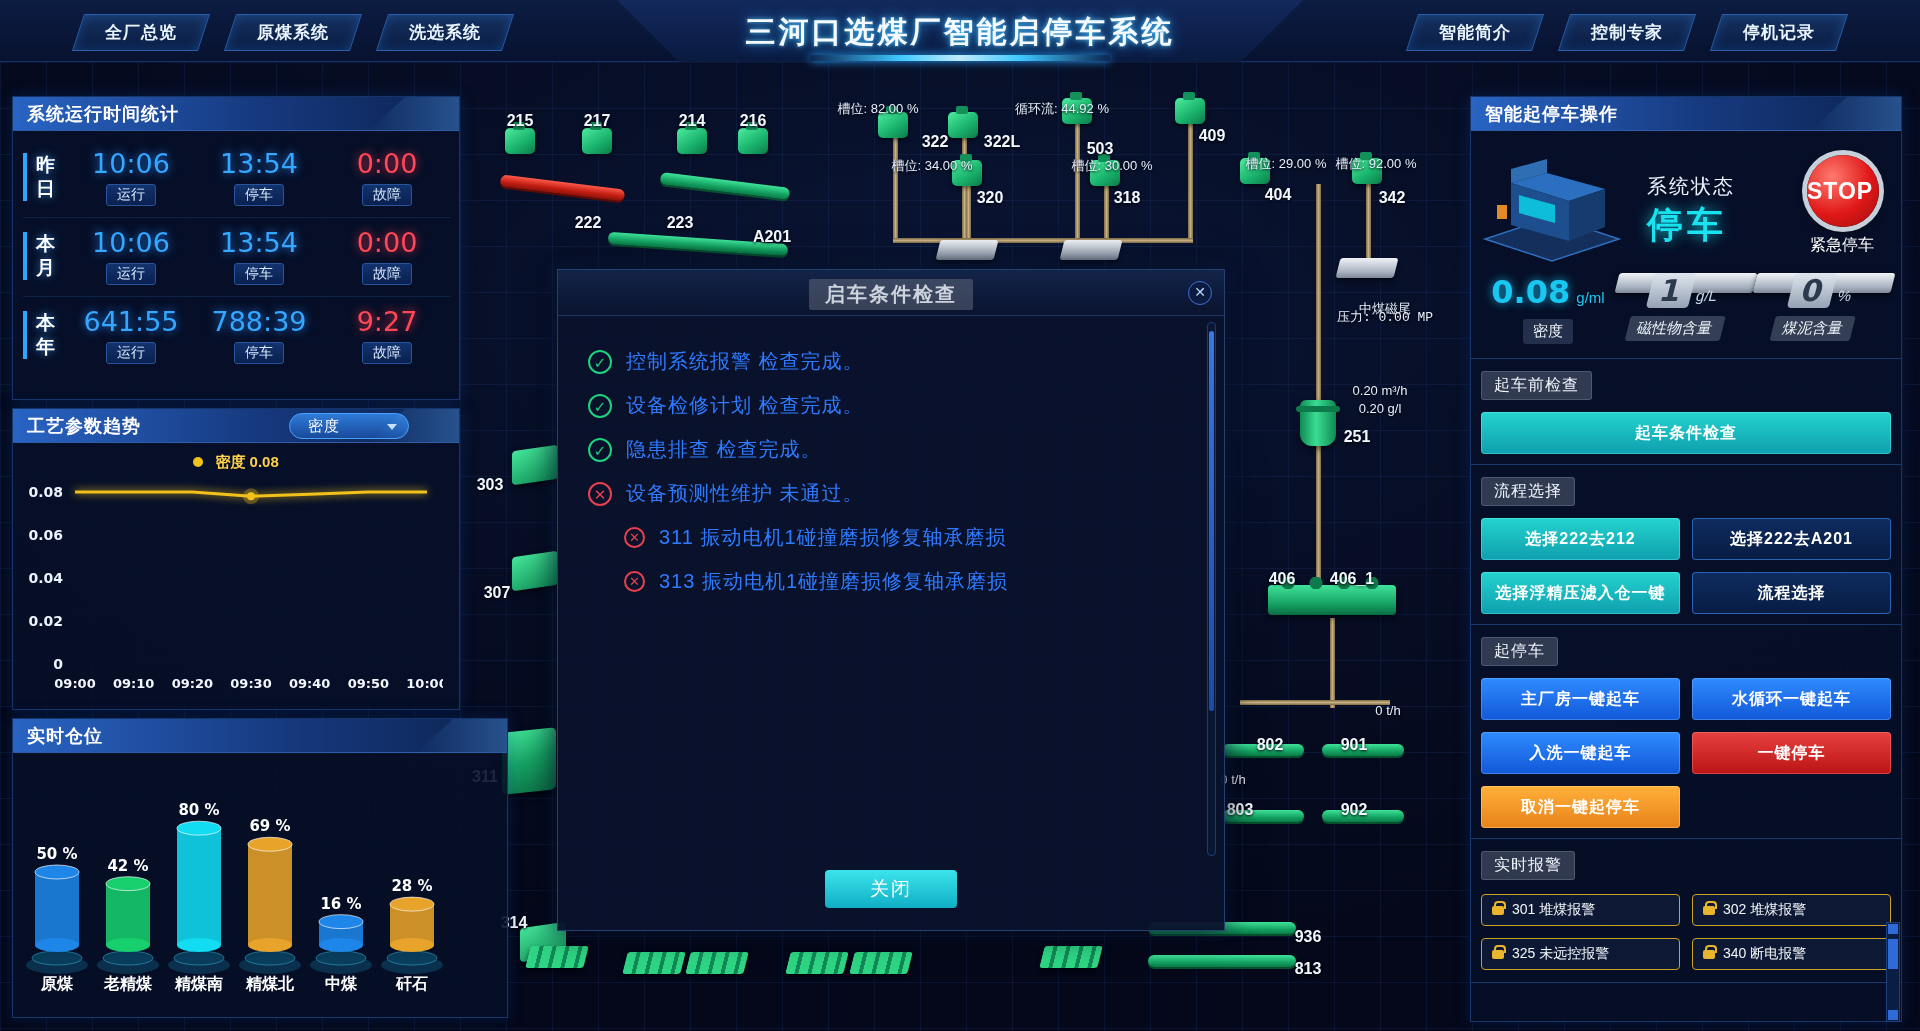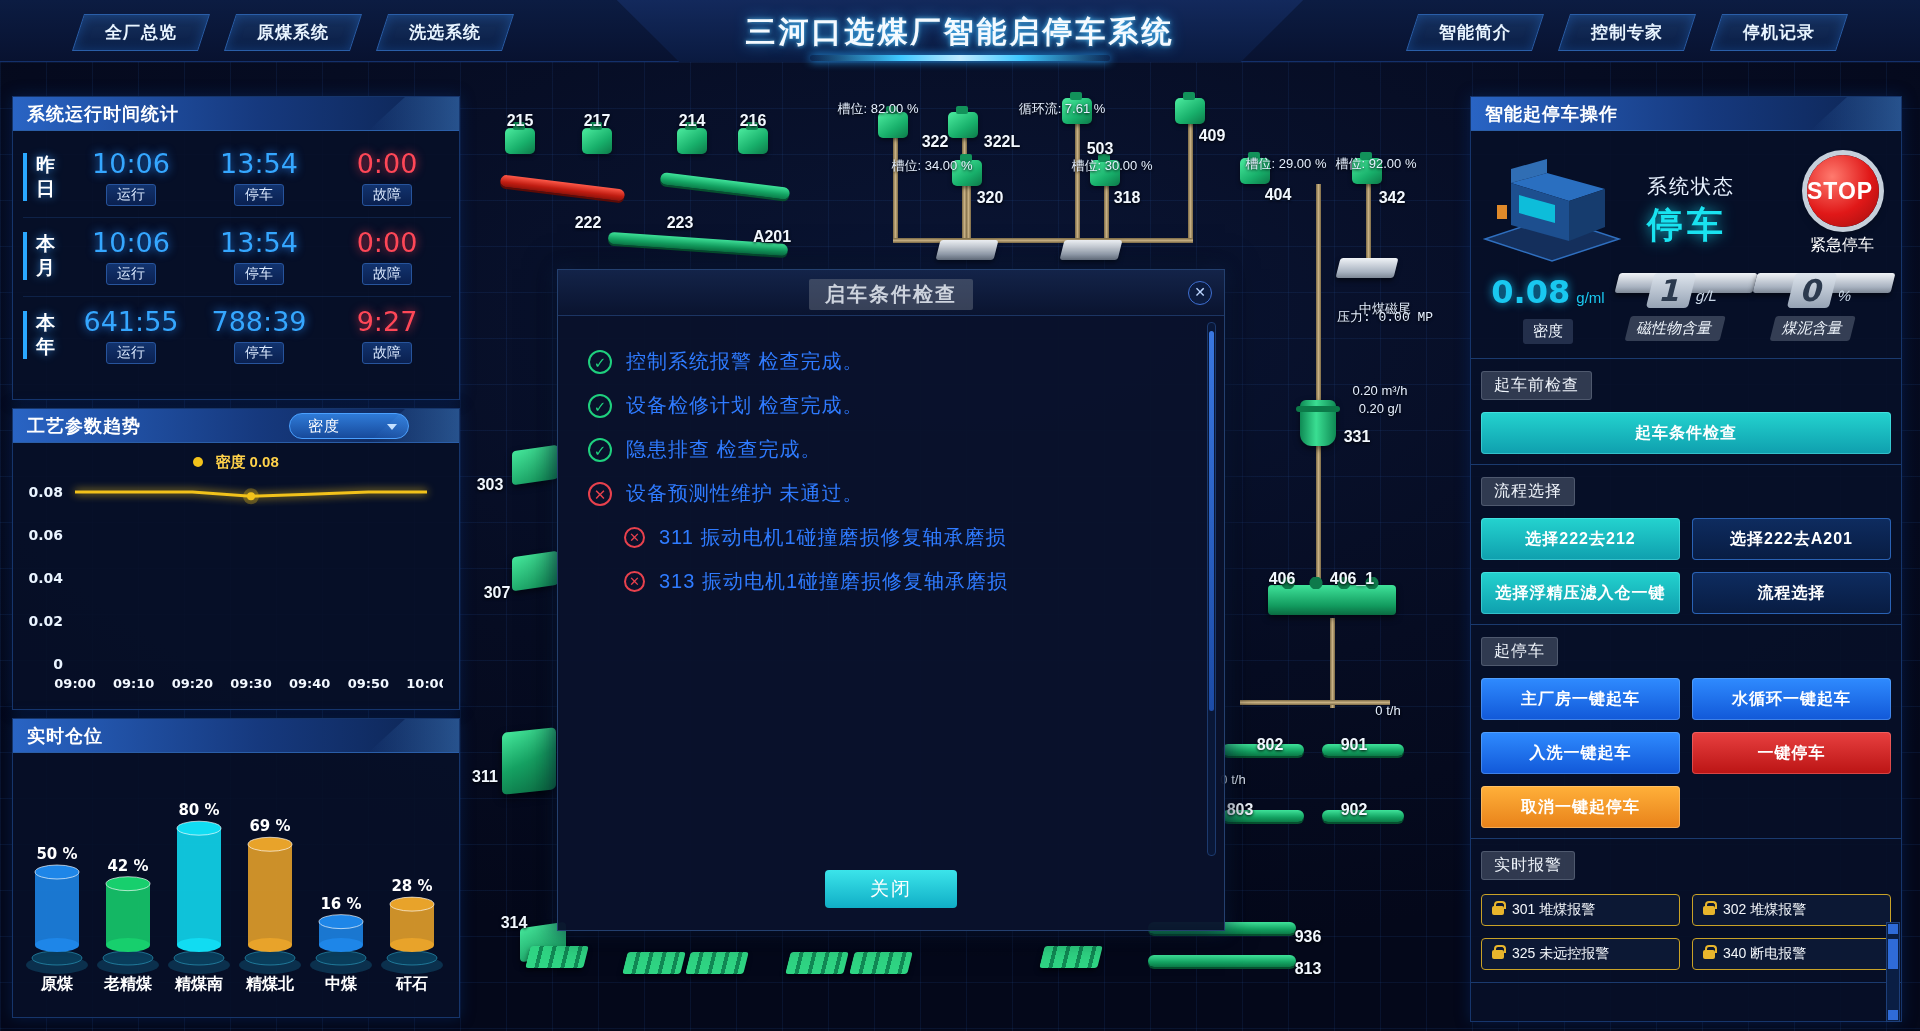--- a/index.html
+++ b/index.html
@@ -32,21 +32,21 @@
   .nav-btn span{display:block;transform:skewX(18deg);font-size:17px;font-weight:bold;color:#e8f4ff;letter-spacing:1px}
   
   .panel{position:absolute;background:rgba(7,16,40,.9);border:1px solid #16356b;
     box-shadow:0 0 14px rgba(10,60,140,.35);z-index:4}
   .p-head{position:relative;height:34px;line-height:34px;padding-left:14px;font-size:18px;font-weight:bold;color:#fff;
     letter-spacing:1px;background:linear-gradient(90deg,#2964c4 0%,#16397e 55%,#0c2350 100%);border-bottom:1px solid #2a5ea8}
   .p-head::after{content:"";position:absolute;right:0;top:0;width:90px;height:100%;
     background:linear-gradient(90deg,transparent,rgba(90,170,255,.35));clip-path:polygon(40% 0,100% 0,100% 100%,0 100%)}
   #p-runtime{left:12px;top:96px;width:448px;height:304px}
   #p-trend{left:12px;top:408px;width:448px;height:302px}
-  #p-bins{left:12px;top:718px;width:448px;height:300px}
+  #p-bins{left:12px;top:718px;width:496px;height:300px}
   #p-right{left:1470px;top:96px;width:432px;height:926px}
   
   #runtime-rows{padding:8px 8px 0 10px}
   .rt-row{display:flex;align-items:center;padding:9px 0 11px;border-bottom:1px solid rgba(40,90,170,.25)}
   .rt-row:last-child{border-bottom:none}
   .rt-period{width:40px;font-size:19px;font-weight:bold;color:#fff;line-height:1.25;word-break:break-all;
     border-left:4px solid #2aa8ff;padding-left:9px;margin-right:4px;text-shadow:0 0 8px rgba(60,160,255,.8)}
   .rt-stat{flex:1;text-align:center}
   .rt-val{font-family:"DejaVu Sans",sans-serif;font-size:27px;font-weight:normal;color:#35a7ff;
     text-shadow:0 0 10px rgba(40,140,255,.9)}
@@ -258,36 +258,36 @@
       <div class="dlabel" style="left: 520px; top: 112px;">215</div>
       <div class="dlabel" style="left: 597px; top: 112px;">217</div>
       <div class="dlabel" style="left: 692px; top: 112px;">214</div>
       <div class="dlabel" style="left: 753px; top: 112px;">216</div>
       <div class="dlabel" style="left: 588px; top: 214px;">222</div>
       <div class="dlabel" style="left: 680px; top: 214px;">223</div>
       <div class="dlabel" style="left: 772px; top: 228px; text-align: right;">A201</div>
       <div class="dlabel small" style="left: 878px; top: 100px;">槽位: 82.00 %</div>
       <div class="dlabel" style="left: 935px; top: 133px;">322</div>
       <div class="dlabel" style="left: 1002px; top: 133px;">322L</div>
-      <div class="dlabel small" style="left: 1062px; top: 100px;">循环流: 7.61 %</div>
+      <div class="dlabel small" style="left: 1062px; top: 100px;">循环流: 44.92 %</div>
       <div class="dlabel" style="left: 1100px; top: 140px;">503</div>
       <div class="dlabel" style="left: 1212px; top: 127px;">409</div>
       <div class="dlabel small" style="left: 932px; top: 157px;">槽位: 34.00 %</div>
       <div class="dlabel" style="left: 990px; top: 189px;">320</div>
       <div class="dlabel small" style="left: 1112px; top: 157px;">槽位: 30.00 %</div>
       <div class="dlabel" style="left: 1127px; top: 189px;">318</div>
       <div class="dlabel small" style="left: 1286px; top: 155px;">槽位: 29.00 %</div>
       <div class="dlabel small" style="left: 1376px; top: 155px;">槽位: 92.00 %</div>
       <div class="dlabel" style="left: 1278px; top: 186px;">404</div>
       <div class="dlabel" style="left: 1392px; top: 189px;">342</div>
       <div class="dlabel small" style="left: 1385px; top: 300px;">中煤磁尾</div>
       <div class="dlabel small" style="left: 1385px; top: 308px; font-family: Liberation Mono, monospace;">压力: 0.00 MP</div>
       <div class="dlabel small" style="left: 1380px; top: 383px;">0.20 m³/h</div>
       <div class="dlabel small" style="left: 1380px; top: 401px;">0.20 g/l</div>
-      <div class="dlabel" style="left: 1357px; top: 428px;">331</div>
+      <div class="dlabel" style="left: 1357px; top: 428px;">251</div>
       <div class="dlabel" style="left: 490px; top: 476px;">303</div>
       <div class="dlabel" style="left: 497px; top: 584px;">307</div>
       <div class="dlabel" style="left: 485px; top: 768px;">311</div>
       <div class="dlabel" style="left: 514px; top: 914px;">314</div>
       <div class="dlabel" style="left: 1282px; top: 570px;">406</div>
       <div class="dlabel" style="left: 1352px; top: 570px;">406_1</div>
       <div class="dlabel small" style="left: 1388px; top: 703px;">0 t/h</div>
       <div class="dlabel" style="left: 1270px; top: 736px;">802</div>
       <div class="dlabel" style="left: 1354px; top: 736px;">901</div>
       <div class="dlabel small" style="left: 1233px; top: 772px;">0 t/h</div>

